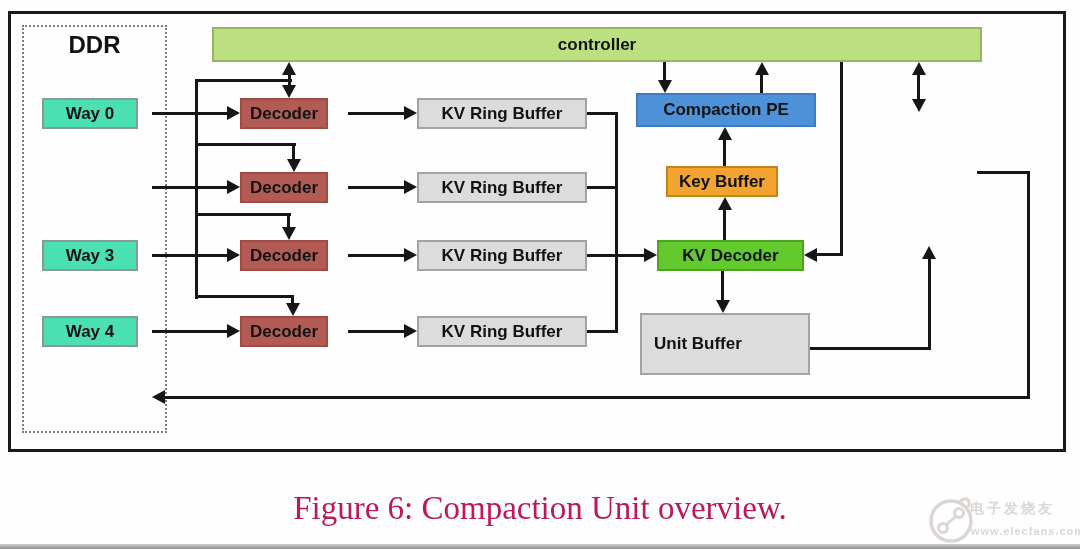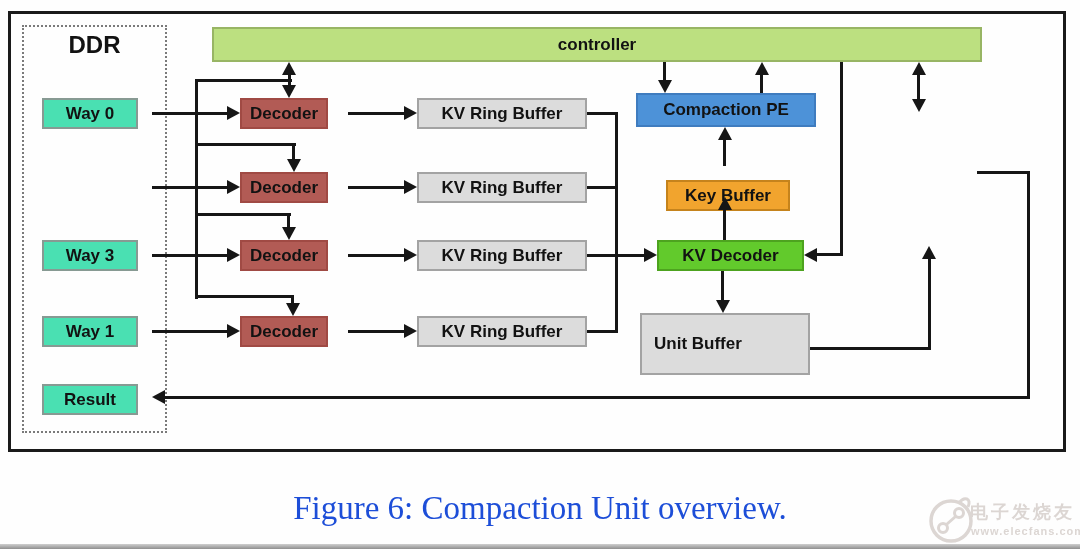--- a/index.html
+++ b/index.html
@@ -21,21 +21,21 @@
   .controller { left:212px; top:27px; width:770px; height:35px;
     background:var(--controller_fill); border:2px solid var(--controller_border); }
   .way { left:42px; width:96px; height:31px;
     background:var(--way_fill); border:2px solid var(--way_border); }
   .decoder { left:240px; width:88px; height:31px;
     background:var(--decoder_fill); border:2px solid var(--decoder_border); }
   .kvrb { left:417px; width:170px; height:31px;
     background:var(--gray_fill); border:2px solid var(--gray_border); }
   .cpe { left:636px; top:93px; width:180px; height:34px;
     background:var(--cpe_fill); border:2px solid var(--cpe_border); }
-  .keybuf { left:666px; top:180px; width:124px; height:31px;
+  .keybuf { left:666px; top:166px; width:112px; height:31px;
     background:var(--kb_fill); border:2px solid var(--kb_border); }
   .kvt { left:657px; top:240px; width:147px; height:31px;
     background:var(--kvt_fill); border:2px solid var(--kvt_border); }
   .enckvrb { left:640px; top:313px; width:170px; height:62px;
     background:var(--gray_fill); border:2px solid var(--gray_border);
     flex-direction:column; align-items:flex-start; justify-content:center;
     padding-left:12px; line-height:1.45; }
   .encoder { left:868px; top:112px; width:109px; height:134px;
     background:var(--encoder_fill); border:2px solid var(--encoder_border); }
   .lbl { position:absolute; font-weight:bold; color:#121212; }
@@ -43,44 +43,43 @@
   .fpga-lbl { left:890px; top:414px; width:142px; text-align:right; font-size:27px; font-weight:900; letter-spacing:1px; }
   
   .ln { position:absolute; background:var(--line); }
   .ar { position:absolute; width:0; height:0; }
   .ar.r { border-top:7px solid transparent; border-bottom:7px solid transparent; border-left:13px solid var(--line); }
   .ar.l { border-top:7px solid transparent; border-bottom:7px solid transparent; border-right:13px solid var(--line); }
   .ar.u { border-left:7px solid transparent; border-right:7px solid transparent; border-bottom:13px solid var(--line); }
   .ar.d { border-left:7px solid transparent; border-right:7px solid transparent; border-top:13px solid var(--line); }
   
   .caption { position:absolute; left:140px; top:490px; width:800px; text-align:center;
-    font-family:"Liberation Serif","DejaVu Serif",serif; font-size:33px; color:#1d4ed8; }
+    font-family:"Liberation Serif","DejaVu Serif",serif; font-size:33px; color:#be185d; }
   
-  .wm-brand { position:absolute; left:970px; top:500px; font-size:18px; font-weight:bold;
+  .wm-brand { position:absolute; left:970px; top:500px; font-size:14px; font-weight:bold;
     color:var(--watermark); letter-spacing:3px; white-space:nowrap;text-align:center; }
   .wm-url { position:absolute; left:971px; top:525px; font-size:11px; font-weight:bold;
     color:var(--watermark); letter-spacing:1px; white-space:nowrap; }
   .bottom-strip { position:absolute; left:0; top:544px; width:1080px; height:5px;
     background:linear-gradient(#cfcfcf,#8f8f8f); }
 </style>
 </head>
 <body>
 
 <div class="canvas">
 
   <div class="fpga-border"></div>
   <div class="ddr-border"></div>
   <div class="lbl ddr-lbl">DDR</div>
 
   <div class="box controller">controller</div>
 
   <div class="box way" style="top:98px">Way 0</div>
   <div class="box way" style="top:240px">Way 3</div>
-  <div class="box way" style="top:316px">Way 1</div>
-  <div class="box way" style="top:384px">Result</div>
+  <div class="box way" style="top:316px">Way 4</div>
 
   <div class="box decoder" style="top:98px">Decoder</div>
   <div class="box decoder" style="top:172px">Decoder</div>
   <div class="box decoder" style="top:240px">Decoder</div>
   <div class="box decoder" style="top:316px">Decoder</div>
 
   <div class="box kvrb" style="top:98px">KV Ring Buffer</div>
   <div class="box kvrb" style="top:172px">KV Ring Buffer</div>
   <div class="box kvrb" style="top:240px">KV Ring Buffer</div>
   <div class="box kvrb" style="top:316px">KV Ring Buffer</div>

